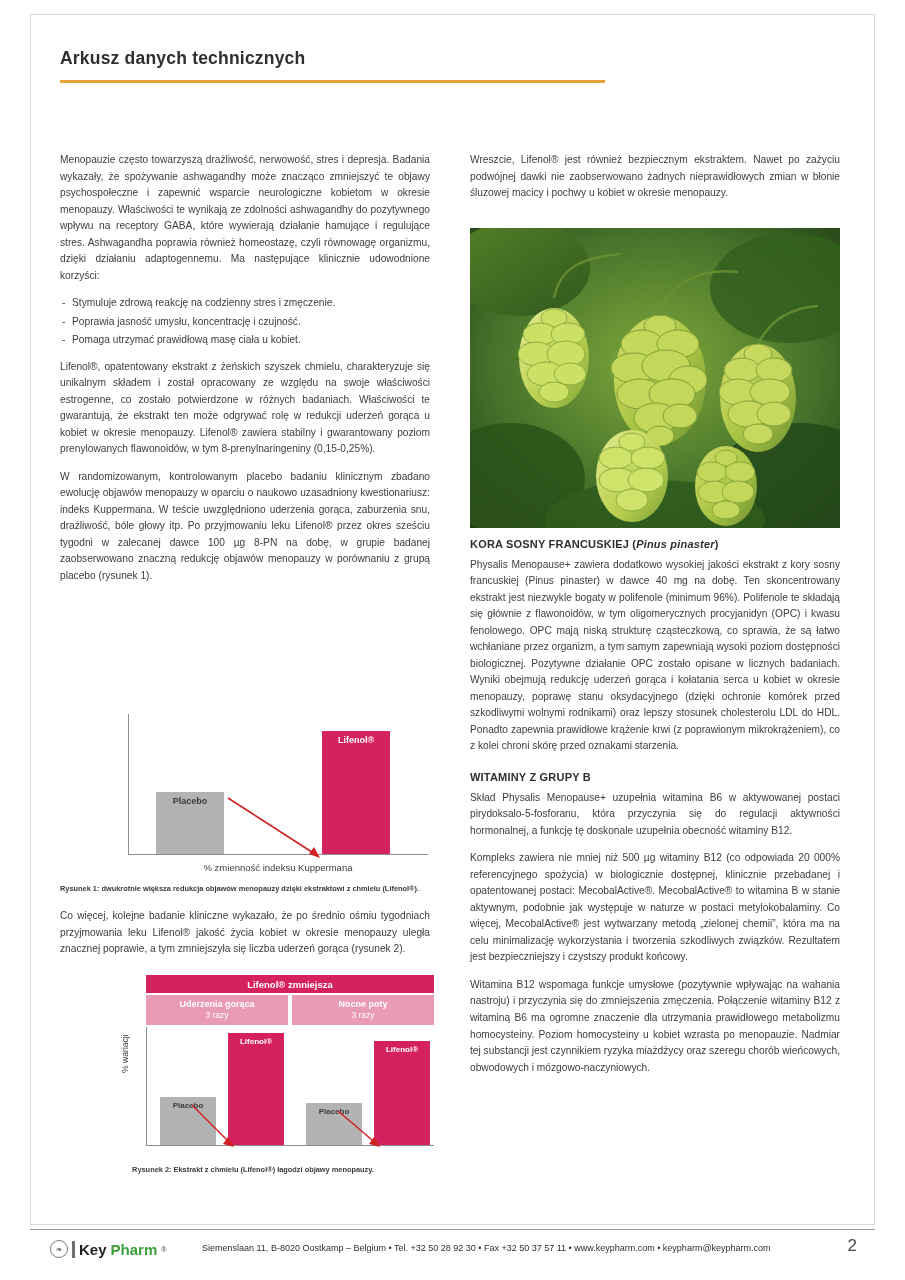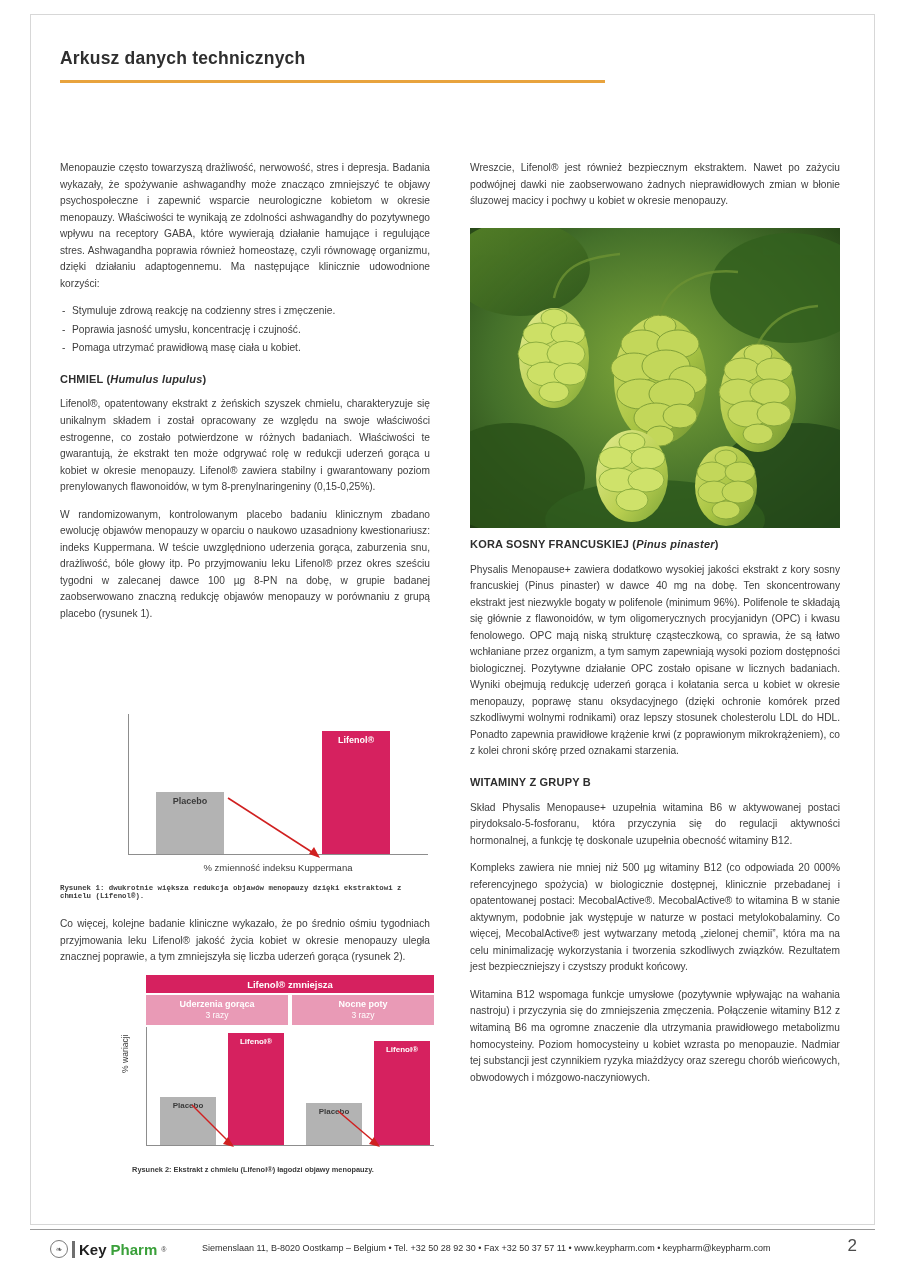--- a/index.html
+++ b/index.html
@@ -64,21 +64,21 @@
   
   .col{
     position:absolute;top:152px;width:370px;
     font-size:10.2px;line-height:1.62;
     text-align:justify;
     color:#3d3d3d;
   }
   .col.left{left:60px;}
   .col.right{left:470px;}
 
-  p{margin:8px 0 11px 0;}
+  p{margin:0 0 11px 0;}
   h3{
     font-size:11px;font-weight:bold;color:#2e2e2e;
     margin:14px 0 3px 0;letter-spacing:0.2px;
   }
   h3 .ital{font-style:italic;}
   ul{margin:6px 0 10px 0;padding:0;list-style:none;}
   li{
     position:relative;padding-left:12px;margin-bottom:2px;
     text-align:justify;
   }
@@ -179,21 +179,20 @@
 
   <div class="col left">
     <p>Menopauzie często towarzyszą drażliwość, nerwowość, stres i depresja. Badania wykazały, że spożywanie ashwagandhy może znacząco zmniejszyć te objawy psychospołeczne i zapewnić wsparcie neurologiczne kobietom w okresie menopauzy. Właściwości te wynikają ze zdolności ashwagandhy do pozytywnego wpływu na receptory GABA, które wywierają działanie hamujące i regulujące stres. Ashwagandha poprawia również homeostazę, czyli równowagę organizmu, dzięki działaniu adaptogennemu. Ma następujące klinicznie udowodnione korzyści:</p>
 
     <ul>
       <li>Stymuluje zdrową reakcję na codzienny stres i zmęczenie.</li>
       <li>Poprawia jasność umysłu, koncentrację i czujność.</li>
       <li>Pomaga utrzymać prawidłową masę ciała u kobiet.</li>
     </ul>
 
-    <h3><span>CHMIEL (</span><span class="ital">Humulus lupulus</span><span>)</span></h3>
     <p>Lifenol®, opatentowany ekstrakt z żeńskich szyszek chmielu, charakteryzuje się unikalnym składem i został opracowany ze względu na swoje właściwości estrogenne, co zostało potwierdzone w różnych badaniach. Właściwości te gwarantują, że ekstrakt ten może odgrywać rolę w redukcji uderzeń gorąca u kobiet w okresie menopauzy. Lifenol® zawiera stabilny i gwarantowany poziom prenylowanych flawonoidów, w tym 8-prenylnaringeniny (0,15-0,25%).</p>
     <p>W randomizowanym, kontrolowanym placebo badaniu klinicznym zbadano ewolucję objawów menopauzy w oparciu o naukowo uzasadniony kwestionariusz: indeks Kuppermana. W teście uwzględniono uderzenia gorąca, zaburzenia snu, drażliwość, bóle głowy itp. Po przyjmowaniu leku Lifenol® przez okres sześciu tygodni w zalecanej dawce 100 µg 8-PN na dobę, w grupie badanej zaobserwowano znaczną redukcję objawów menopauzy w porównaniu z grupą placebo (rysunek 1).</p>
   </div>
 
   <div class="fig1">
     <div class="axis-v"></div>
     <div class="axis-h"></div>
 
     <div class="bar" style="left:96px;top:78px;width:68px;height:62px;background:#b3b3b3;">
       <div class="bar-label dark">Placebo</div>
@@ -201,21 +200,21 @@
     <div class="bar" style="left:262px;top:17px;width:68px;height:123px;background:#d6215f;">
       <div class="bar-label">Lifenol®</div>
     </div>
 
     <svg class="arrow-svg" viewBox="0 0 370 180">
       <line x1="168" y1="84" x2="258" y2="142" stroke="#d02020" stroke-width="1.6"></line>
       <polygon points="260,144 249,140 254,133" fill="#d02020"></polygon>
     </svg>
 
     <div class="caption-axis">% zmienność indeksu Kuppermana</div>
-    <div class="fig-caption" style="left:0;top:170px;width:370px;font-family:Liberation Mono, monospace;">Rysunek 1: dwukrotnie większa redukcja objawów menopauzy dzięki ekstraktowi z chmielu (Lifenol®).</div>
+    <div class="fig-caption" style="left:0;top:170px;width:370px;">Rysunek 1: dwukrotnie większa redukcja objawów menopauzy dzięki ekstraktowi z chmielu (Lifenol®).</div>
   </div>
 
   <p class="col left" style="top:908px;">Co więcej, kolejne badanie kliniczne wykazało, że po średnio ośmiu tygodniach przyjmowania leku Lifenol® jakość życia kobiet w okresie menopauzy uległa znacznej poprawie, a tym zmniejszyła się liczba uderzeń gorąca (rysunek 2).</p>
 
   <div class="fig2">
     <div class="f2-head">Lifenol® zmniejsza</div>
 
     <div class="f2-sub f2-left">
       <span>Uderzenia gorąca</span>
       <span class="small">3 razy</span>

